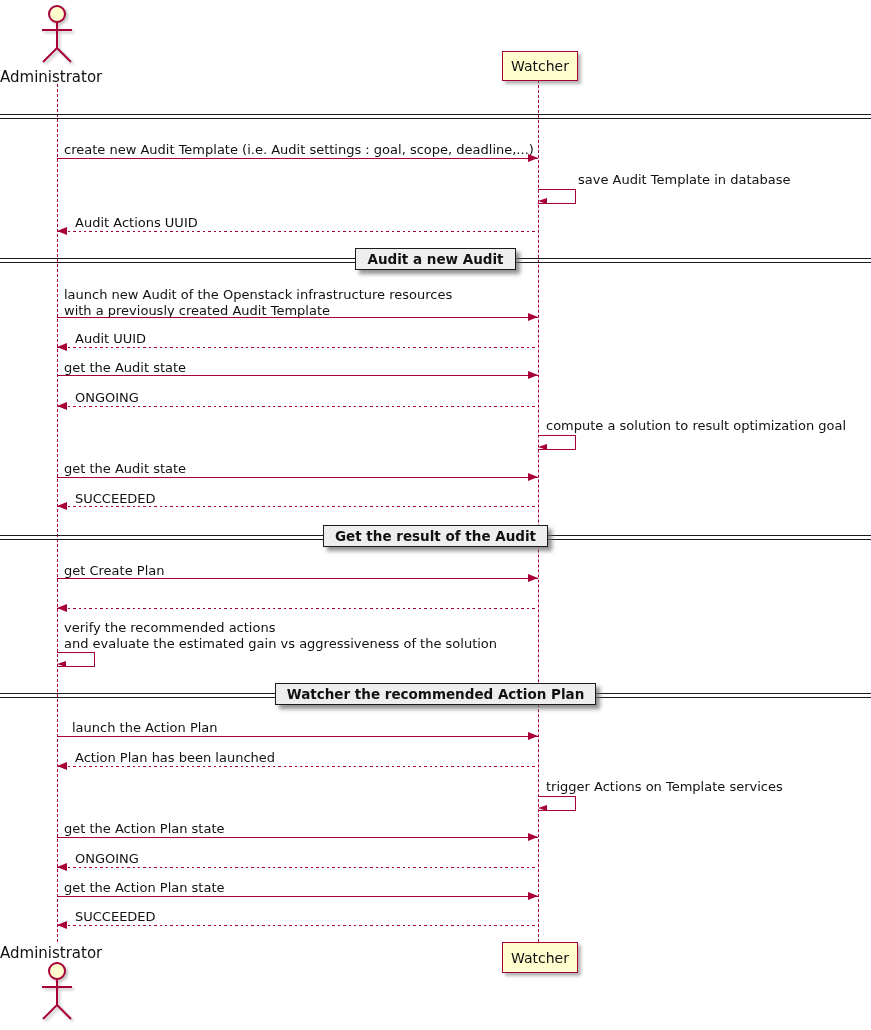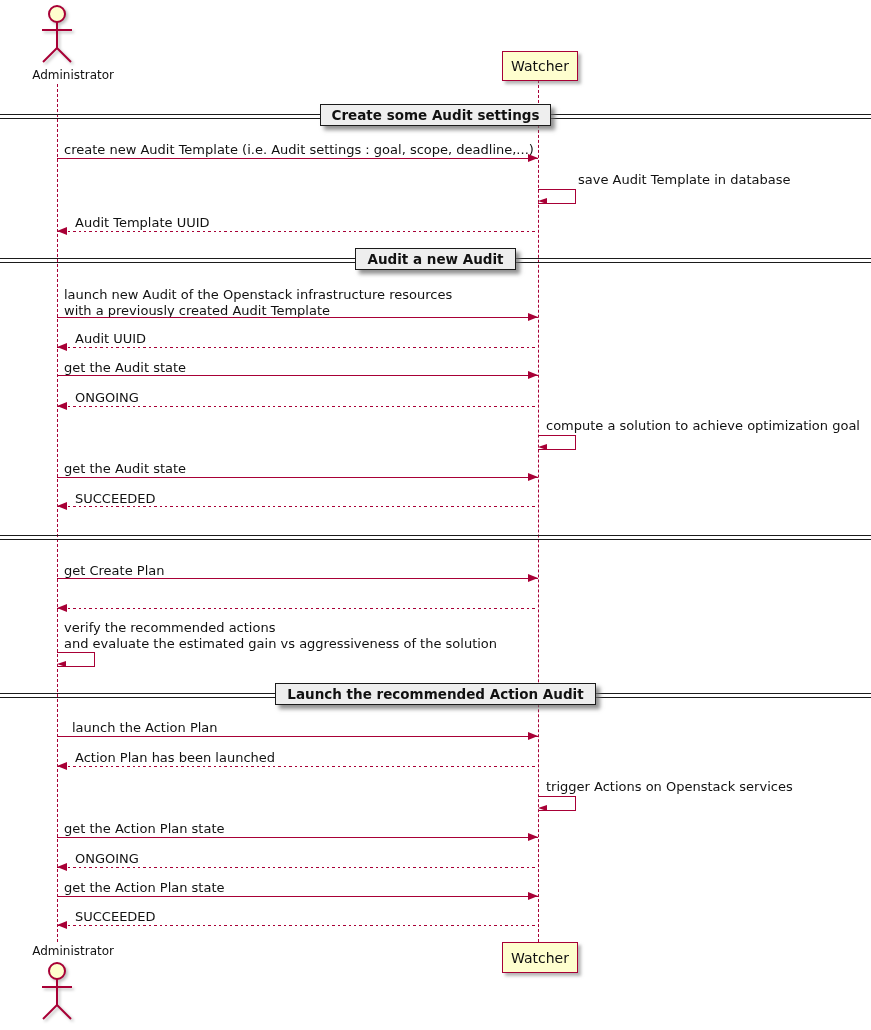--- a/index.html
+++ b/index.html
@@ -15,21 +15,21 @@
   }
   
   .lifeline{position:absolute;width:0;border-left:1px dashed var(--accent);}
   
   .participant{
     position:absolute;display:flex;align-items:center;justify-content:center;
     background:var(--p-fill);border:1.6px solid var(--accent);
     font-size:14px;box-shadow:3px 3px 3px rgba(120,120,120,.55);
   }
   
-  .actor-label{position:absolute;font-size:12px;width:114px;text-align:right;}
+  .actor-label{position:absolute;font-size:15px;width:114px;text-align:left;}
   .actor-svg{position:absolute;filter:drop-shadow(2.5px 2.5px 1.5px #bfbfbf);}
   
   .div-line{
     position:absolute;left:0;right:0;height:2.6px;
     border-top:1.6px solid #1b1b1b;border-bottom:1.6px solid #1b1b1b;
   }
   .div-label-row{position:absolute;left:0;right:0;display:flex;justify-content:center;}
   .div-label{
     background:var(--d-fill);border:1.8px solid #1b1b1b;
     padding:2px 11px;font-weight:bold;font-size:13.5px;
@@ -67,33 +67,30 @@
     <line x1="22" y1="44" x2="8" y2="58" stroke="var(--accent)" stroke-width="2"></line>
     <line x1="22" y1="44" x2="36" y2="58" stroke="var(--accent)" stroke-width="2"></line>
   </svg>
   <div class="actor-label" style="left:0;top:68px">Administrator</div>
 
   <div class="participant" style="left:502px;top:51px;width:74px;height:28px">
     <span>Watcher</span>
   </div>
 
   <div class="div-line" style="top:114px"></div>
-  <div class="div-label-row" style="top:104px">
-    <div class="div-label">Create some Audit settings</div>
-  </div>
 
   <div class="mtext" style="left:64px;top:142px">create new Audit Template (i.e. Audit settings : goal, scope, deadline,...)</div>
   <div class="line sline" style="top:158px"></div>
   <div class="head-r" style="top:154px"></div>
 
   <div class="mtext" style="left:578px;top:172px">save Audit Template in database</div>
   <div class="selfbox" style="left:538px;top:189px"></div>
   <div class="selfhead" style="left:538px;top:198px"></div>
 
-  <div class="mtext" style="left:75px;top:215px">Audit Template UUID</div>
+  <div class="mtext" style="left:75px;top:215px">Audit Actions UUID</div>
   <div class="line dline" style="top:231px"></div>
   <div class="head-l" style="top:227px"></div>
 
   <div class="div-line" style="top:258px"></div>
   <div class="div-label-row" style="top:248px">
     <div class="div-label">Audit a new Audit</div>
   </div>
 
   <div class="mtext" style="left:64px;top:287px">launch new Audit of the Openstack infrastructure resources
 with a previously created Audit Template</div>
@@ -105,60 +102,63 @@
   <div class="head-l" style="top:343px"></div>
 
   <div class="mtext" style="left:64px;top:360px">get the Audit state</div>
   <div class="line sline" style="top:375px"></div>
   <div class="head-r" style="top:371px"></div>
 
   <div class="mtext" style="left:75px;top:390px">ONGOING</div>
   <div class="line dline" style="top:406px"></div>
   <div class="head-l" style="top:402px"></div>
 
-  <div class="mtext" style="left:546px;top:418px">compute a solution to achieve optimization goal</div>
+  <div class="mtext" style="left:546px;top:418px">compute a solution to result optimization goal</div>
   <div class="selfbox" style="left:538px;top:435px"></div>
   <div class="selfhead" style="left:538px;top:444px"></div>
 
   <div class="mtext" style="left:64px;top:461px">get the Audit state</div>
   <div class="line sline" style="top:477px"></div>
   <div class="head-r" style="top:473px"></div>
 
   <div class="mtext" style="left:75px;top:491px">SUCCEEDED</div>
   <div class="line dline" style="top:506px"></div>
   <div class="head-l" style="top:502px"></div>
 
   <div class="div-line" style="top:535px"></div>
+  <div class="div-label-row" style="top:525px">
+    <div class="div-label">Get the result of the Audit</div>
+  </div>
 
   <div class="mtext" style="left:64px;top:563px">get Create Plan</div>
   <div class="line sline" style="top:578px"></div>
   <div class="head-r" style="top:574px"></div>
 
   <div class="line dline" style="top:608px"></div>
   <div class="head-l" style="top:604px"></div>
 
   <div class="mtext" style="left:64px;top:620px">verify the recommended actions
 and evaluate the estimated gain vs aggressiveness of the solution</div>
   <div class="selfbox" style="left:57px;top:652px"></div>
   <div class="selfhead" style="left:57px;top:661px"></div>
 
   <div class="div-line" style="top:693px"></div>
   <div class="div-label-row" style="top:683px">
-    <div class="div-label">Launch the recommended Action Audit</div>
+    <div class="div-label">Watcher the recommended Action Plan</div>
   </div>
 
   <div class="mtext" style="left:72px;top:720px">launch the Action Plan</div>
   <div class="line sline" style="top:736px"></div>
   <div class="head-r" style="top:732px"></div>
 
   <div class="mtext" style="left:75px;top:750px">Action Plan has been launched</div>
   <div class="line dline" style="top:766px"></div>
   <div class="head-l" style="top:762px"></div>
 
-  <div class="mtext" style="left:546px;top:779px">trigger Actions on Openstack services</div>
+  <div class="mtext" style="left:546px;top:779px">trigger Actions on Template services</div>
   <div class="selfbox" style="left:538px;top:796px"></div>
   <div class="selfhead" style="left:538px;top:805px"></div>
 
   <div class="mtext" style="left:64px;top:821px">get the Action Plan state</div>
   <div class="line sline" style="top:837px"></div>
   <div class="head-r" style="top:833px"></div>
 
   <div class="mtext" style="left:75px;top:851px">ONGOING</div>
   <div class="line dline" style="top:867px"></div>
   <div class="head-l" style="top:863px"></div>

